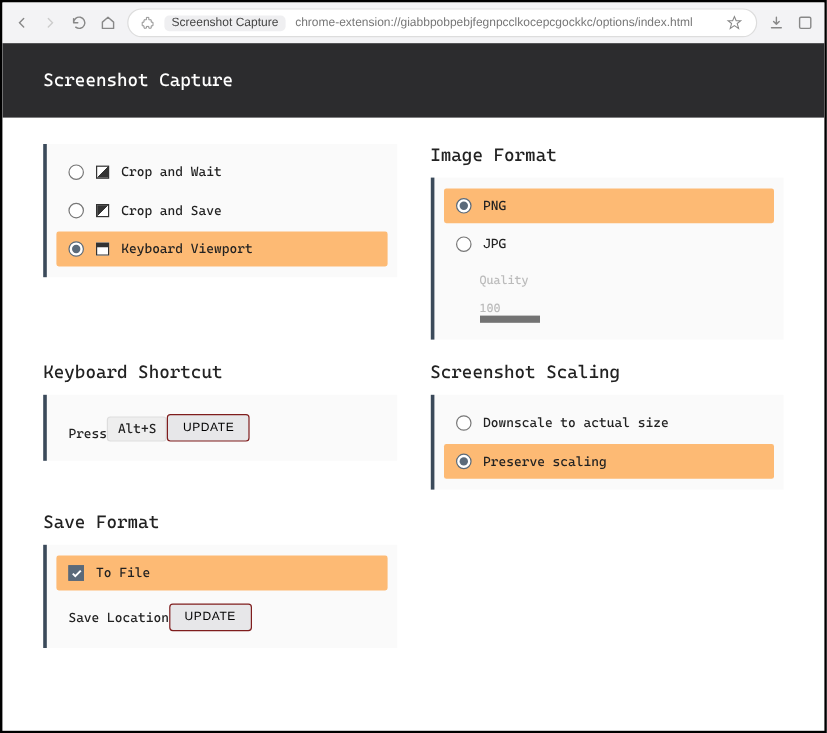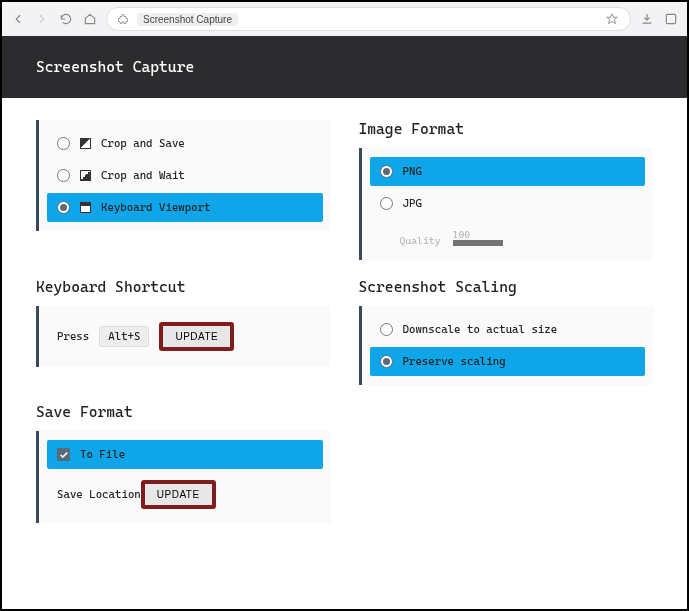--- a/index.html
+++ b/index.html
@@ -85,21 +85,21 @@
   }
   .row {
     display: flex;
     align-items: center;
     gap: 10px;
     padding: 8px 10px;
     margin: 3px 0;
     font-size: 11px;
     border-radius: 2px;
   }
-  .row.selected { background: #0ea5e9; }
+  .row.selected { background: #fdba74; }
   .radio {
     width: 13px; height: 13px; border: 1.5px solid #777; border-radius: 50%;
     display: inline-flex; align-items: center; justify-content: center;
     background: #fff;
     flex-shrink: 0;
   }
   .radio.checked { border-color: #5a6a7a; }
   .radio.checked::after {
     content: ""; width: 7px; height: 7px; border-radius: 50%; background: #5a6a7a;
   }
@@ -108,33 +108,33 @@
     display: inline-flex; align-items: center; justify-content: center;
     flex-shrink: 0;
   }
   .checkbox svg { width: 10px; height: 10px; stroke: #fff; stroke-width: 2; fill: none; }
   .mini-ico {
     width: 11px; height: 11px; display: inline-block; flex-shrink: 0;
   }
   .ico-cropsave { background: linear-gradient(135deg, #333 50%, #fff 50%); border: 1px solid #333; }
   .ico-cropwait { background: linear-gradient(315deg, #333 50%, #fff 50%); border: 1px solid #333; }
   .ico-viewport { background: #fff; border: 1px solid #333; border-top: 4px solid #333; }
-  .kbd-line { display: flex; align-items: center; gap: 10px; padding: 10px 10px; font-size: 11px; }
+  .kbd-line { display: flex; align-items: flex-end; gap: 0; padding: 10px 10px; font-size: 11px; }
   .kbd {
     background: #eee; border: 1px solid #ddd; border-radius: 3px;
     padding: 3px 8px; font-size: 11px;
   }
   .btn {
-    background: #e7e7e9; border: 4px solid #7f1d1d; border-radius: 3px;
+    background: #e7e7e9; border: 1px solid #7f1d1d; border-radius: 3px;
     padding: 5px 12px; font-size: 10px; letter-spacing: 0.5px;
     cursor: pointer;
   }
   .quality-row {
     padding: 8px 30px; font-size: 10px; color: #bbb;
-    display: flex; align-items: flex-end; gap: 12px;
+    display: flex; align-items: flex-start; gap: 12px; flex-direction: column;
   }
   .quality-input {
     width: 50px; border: none; border-bottom: 6px solid #737373; background: transparent;
     font-size: 10px; color: #bbb; font-family: inherit;
   }
   .save-line { display:flex; align-items:center; padding: 8px 10px; font-size: 11px; }
 </style>
 </head>
 <body>
 
@@ -159,20 +159,21 @@
         <path d="M4 11l8-7 8 7v9H4z" stroke="#888" stroke-width="2" fill="none" stroke-linejoin="round"></path>
       </svg>
   </span>
   <div class="omnibox">
     <span class="chrome-icon" style="width:12px;height:12px">
       <svg viewBox="0 0 24 24">
           <path d="M10 3h4v4h4v4h3v6h-3v4h-4v-3h-4v3H6v-4H3v-6h3V7h4z" stroke="#888" stroke-width="1.5" fill="none"></path>
         </svg>
     </span>
     <span class="omni-chip">Screenshot Capture</span>
+    <span class="omni-url">chrome-extension://giabbpobpebjfegnpcclkocepcgockkc/options/index.html</span>
     <span class="omni-right">
       <span class="chrome-icon">
         <svg viewBox="0 0 24 24">
             <path d="M12 3l2.5 6H21l-5 4 2 7-6-4-6 4 2-7-5-4h6.5z" stroke="#888" stroke-width="1.5" fill="none"></path>
           </svg>
       </span>
     </span>
   </div>
   <span class="chrome-icon">
     <svg viewBox="0 0 24 24">
@@ -189,27 +190,27 @@
 <div class="app-header">
   <span>Screenshot Capture</span>
 </div>
 
 <div class="content">
 
   <div>
     <div class="panel">
       <div class="row">
         <span class="radio"></span>
+        <span class="mini-ico ico-cropwait"></span>
+        <span>Crop and Wait</span>
+      </div>
+      <div class="row">
+        <span class="radio"></span>
         <span class="mini-ico ico-cropsave"></span>
         <span>Crop and Save</span>
-      </div>
-      <div class="row">
-        <span class="radio"></span>
-        <span class="mini-ico ico-cropwait"></span>
-        <span>Crop and Wait</span>
       </div>
       <div class="row selected">
         <span class="radio checked"></span>
         <span class="mini-ico ico-viewport"></span>
         <span>Keyboard Viewport</span>
       </div>
     </div>
   </div>
 
   <div>

